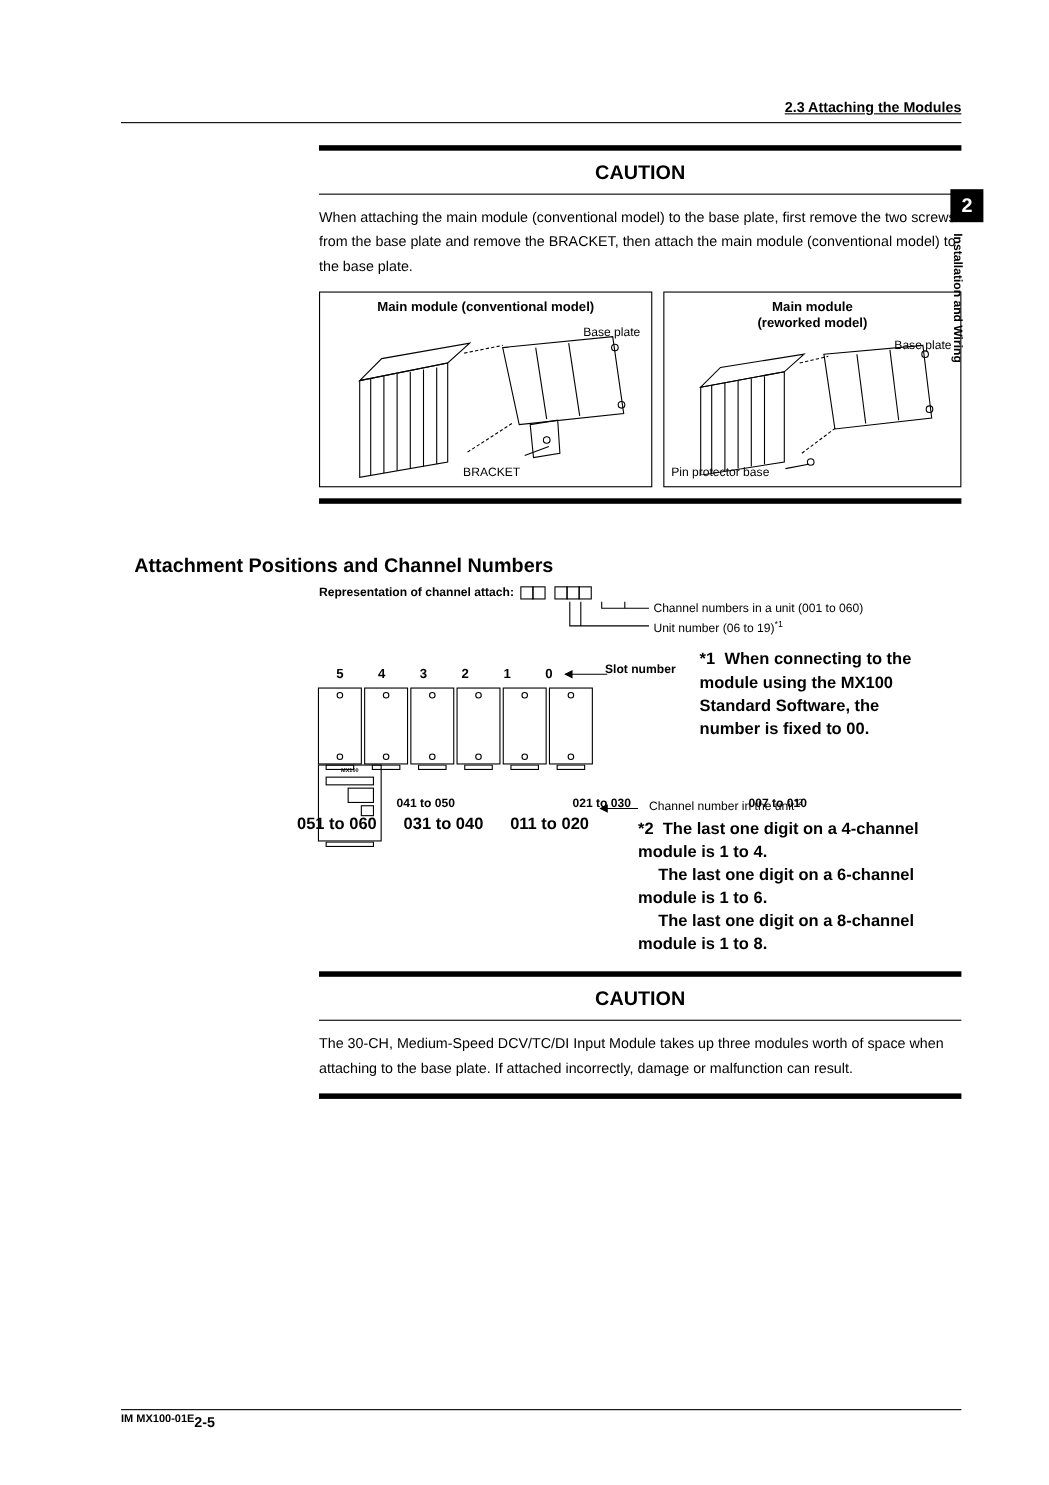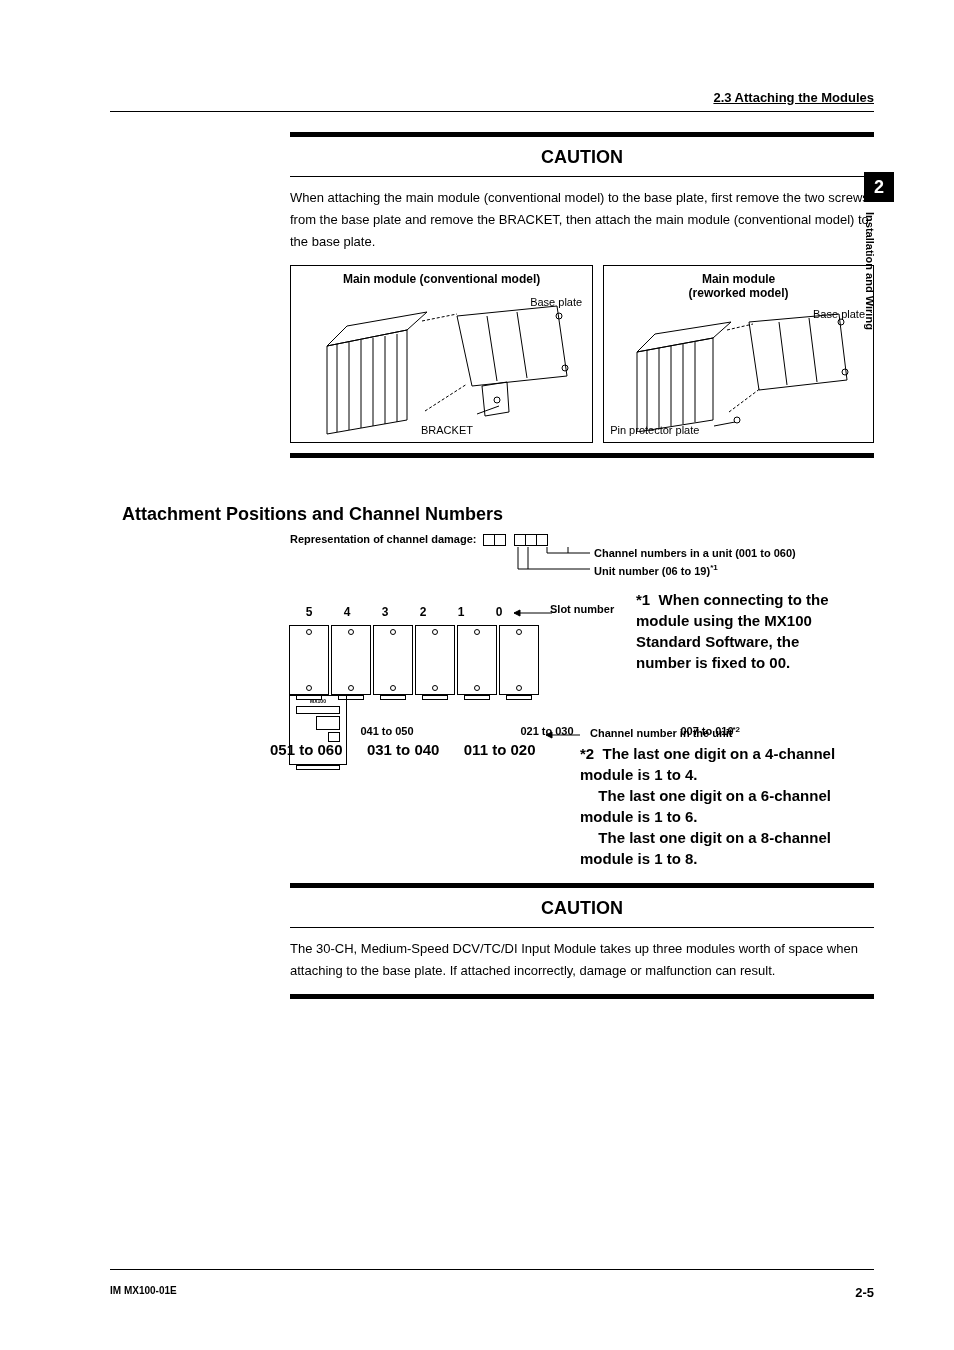--- a/index.html
+++ b/index.html
@@ -21,41 +21,41 @@
   .fig-box { border: 1px solid #000; flex: 1; padding: 6px 8px 6px 8px; position: relative; }
   .fig-title { font-weight: bold; font-size: 12px; text-align: center; }
   .fig-svg-area { height: 150px; display: flex; align-items: center; justify-content: center; }
   .fig-label { position: absolute; font-size: 11px; }
   .section-heading { font-weight: bold; font-size: 18px; margin-top: 46px; margin-bottom: 8px; margin-left: 12px; }
   .section-intro { font-size: 13px; margin-left: 180px; margin-bottom: 14px; }
   .diagram-wrap { margin-left: 180px; position: relative; height: 350px; font-size: 11px; }
   .rep-line { font-weight: bold; font-size: 11px; }
   .rep-boxes { display: inline-flex; vertical-align: middle; margin-left: 4px; }
   .rep-box { width: 12px; height: 12px; border: 1px solid #000; margin-left: -1px; }
-  .callout { position: absolute; font-weight: bold; font-size: 11px; }
+  .callout { position: absolute; font-weight: normal; font-size: 11px; }
   .slot-row { position: absolute; left: 0; top: 72px; display: flex; gap: 28px; font-weight: bold; font-size: 12px; }
   .slot-row span { width: 10px; text-align: center; }
   .slot-label { position: absolute; left: 260px; top: 70px; font-weight: bold; font-size: 11px; }
   .device-box { position: absolute; left: 0; top: 92px; width: 300px; height: 78px; }
   .device-slot { border: 1px solid #000; display: inline-block; height: 70px; width: 40px; margin-left: -1px; vertical-align: top; position: relative; }
   .device-slot .top-hole { position:absolute; top:3px; left:50%; transform:translateX(-50%); width:6px; height:6px; border:1px solid #000; border-radius:50%; }
   .device-slot .bot-hole { position:absolute; bottom:3px; left:50%; transform:translateX(-50%); width:6px; height:6px; border:1px solid #000; border-radius:50%; }
   .device-slot .term { position:absolute; bottom:-6px; left:6px; right:6px; height:5px; border:1px solid #000; background:#fff; }
   .device-main { border:1px solid #000; display:inline-block; height:70px; width:58px; margin-left:-1px; vertical-align:top; position:relative; font-size:5px; text-align:center; padding-top:2px; }
   .device-main .inner1 { border:1px solid #000; height:8px; margin:2px 6px; }
   .device-main .inner2 { border:1px solid #000; height:14px; margin:2px 6px 2px 26px; }
   .device-main .inner3 { border:1px solid #000; height:10px; width:12px; margin:2px 6px 2px auto; }
   .ch-range-row { position: absolute; top: 192px; left: -20px; display:flex; gap: 6px; font-weight:bold; font-size:11px; }
   .ch-range-row .r { width: 74px; text-align:center; }
   .ch-range-row2 { position: absolute; top: 208px; left: -20px; display:flex; gap: 8px; font-weight:bold; font-size:15px;justify-content:space-between; }
   .note-block { position: absolute; font-weight: bold; font-size: 15px; line-height:1.4; }
   .note1 { left: 346px; top: 56px; width: 200px; }
   .note2 { left: 290px; top: 210px; width: 270px; }
   .sup { font-size: 8px; vertical-align: super; }
-  .footer { position: absolute; bottom: 50px; left: 110px; right: 80px; display:flex; justify-content:space-between; font-size:10px; font-weight:bold; border-top:1px solid #000; padding-top:15px; }
+  .footer { position: absolute; bottom: 50px; left: 110px; right: 80px; display:flex; justify-content:flex-start; font-size:10px; font-weight:bold; border-top:1px solid #000; padding-top:3px; }
   .footer .pg { font-size: 13px; }
   svg line, svg path, svg rect, svg circle, svg polygon { vector-effect: non-scaling-stroke; }
 </style>
 </head>
 <body>
 
 <div class="page">
   <div class="side-tab">
     <div class="tab-box">2</div>
     <div class="side-label">Installation and Wiring</div>
@@ -128,31 +128,31 @@
               <polygon points="18,52 36,34 112,22 94,38"></polygon>
               <line x1="108" y1="30" x2="134" y2="24" stroke-dasharray="3 2"></line>
               <line x1="110" y1="112" x2="142" y2="88" stroke-dasharray="3 2"></line>
 
               <circle cx="118" cy="120" r="3"></circle>
               <line x1="95" y1="126" x2="116" y2="122"></line>
             </g>
           </svg>
         </div>
         <div class="fig-label" style="right:8px; top:42px;">Base plate</div>
-        <div class="fig-label" style="left:6px; bottom:6px;">Pin protector plate</div>
+        <div class="fig-label" style="left:6px; bottom:6px;">Pin protector base</div>
       </div>
     </div>
     <div class="caution-rule-bottom"></div>
   </div>
 
   <div class="section-heading">Attachment Positions and Channel Numbers</div>
 
   <div class="diagram-wrap">
     <div>
-      <span class="rep-line">Representation of channel damage:</span>
+      <span class="rep-line">Representation of channel attach:</span>
       <span class="rep-boxes">
         <span class="rep-box"></span>
           <span class="rep-box"></span>
       </span>
       <span class="rep-boxes" style="margin-left:6px;">
         <span class="rep-box"></span>
           <span class="rep-box"></span>
           <span class="rep-box"></span>
       </span>
     </div>

